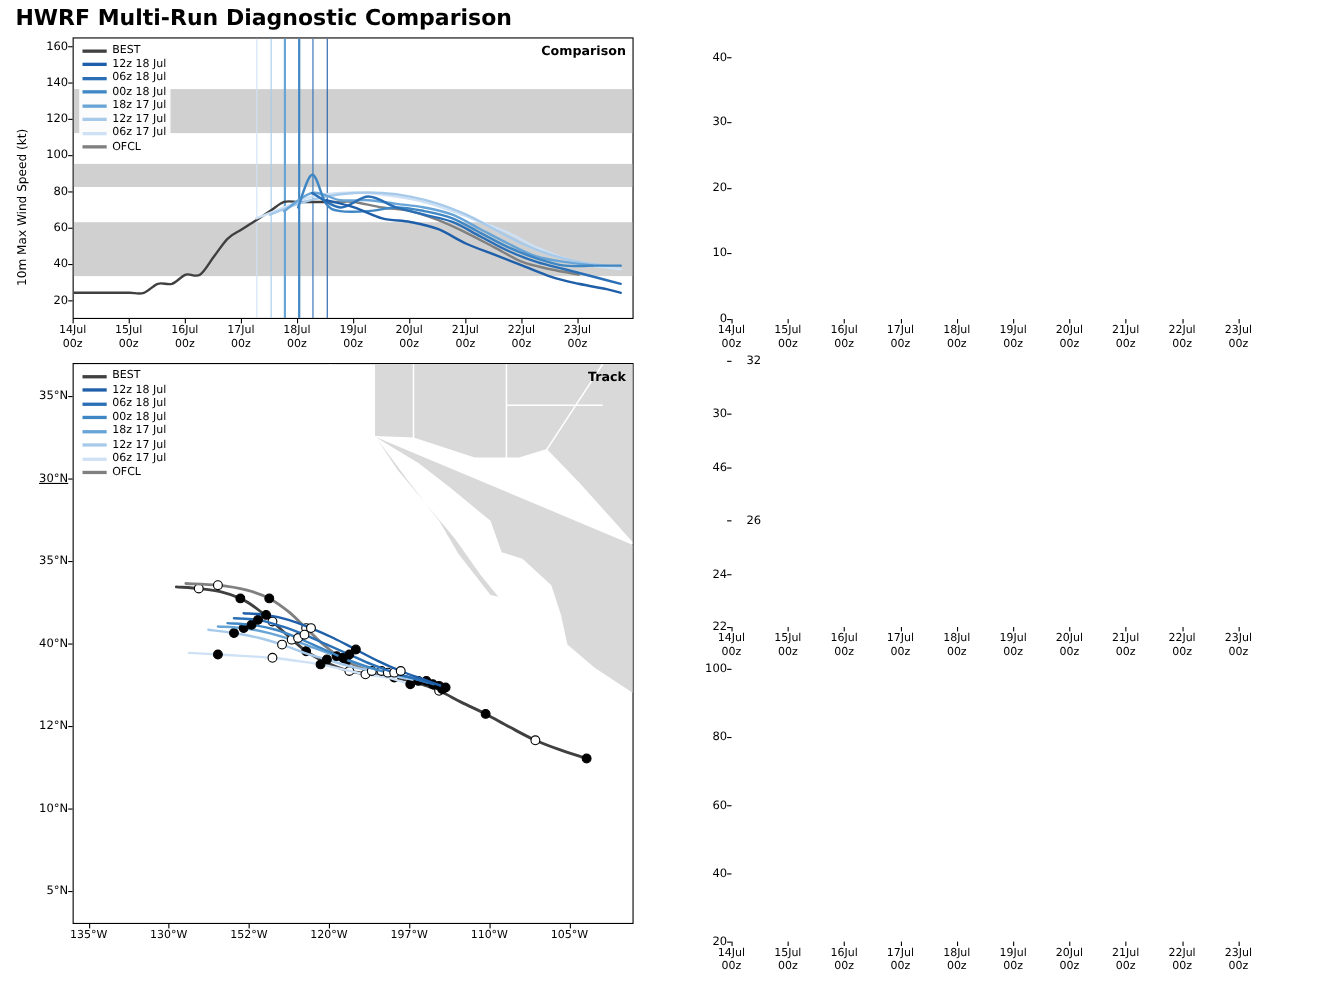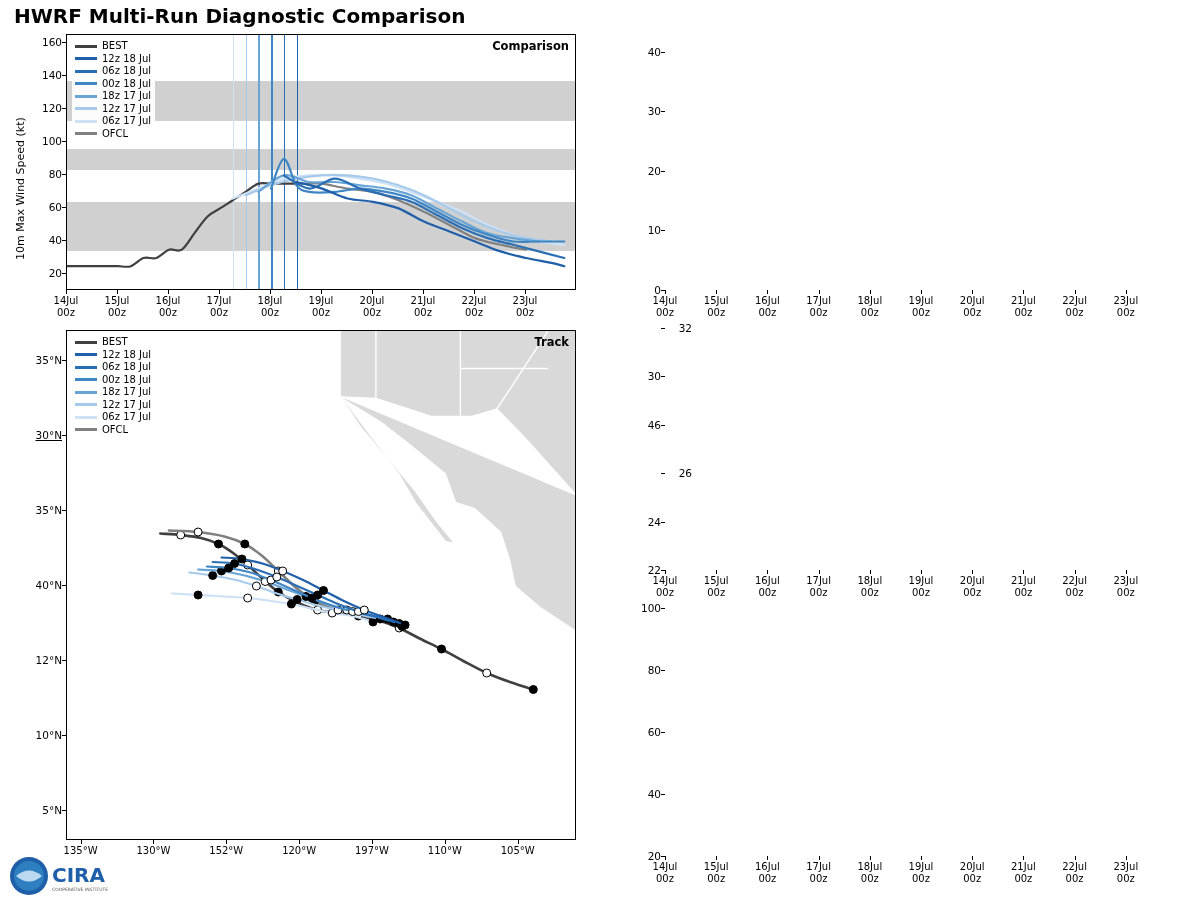--- a/index.html
+++ b/index.html
@@ -437,23 +437,14 @@
         <div class="xtick" style="left: 397.4px; top: 257px; width: 52px;"><span>21Jul</span><br><span>00z</span></div>
         <div class="tickmark" style="left: 423.4px; top: 252px; width: 1px; height: 4px;"></div>
         <div class="xtick" style="left: 448.6px; top: 257px; width: 52px;"><span>22Jul</span><br><span>00z</span></div>
         <div class="tickmark" style="left: 474.6px; top: 252px; width: 1px; height: 4px;"></div>
         <div class="xtick" style="left: 499.8px; top: 257px; width: 52px;"><span>23Jul</span><br><span>00z</span></div>
         <div class="tickmark" style="left: 525.8px; top: 252px; width: 1px; height: 4px;"></div>
       </div>
 
   </div>
 
-  <div class="logo">
-    <svg width="112" height="42" viewBox="0 0 112 42" xmlns="http://www.w3.org/2000/svg">
-      <circle cx="21" cy="21" r="19" fill="#1f5fa9"></circle>
-      <circle cx="21" cy="21" r="15" fill="#2d7fc0"></circle>
-      <path d="M8,21 Q21,10 34,21 Q21,32 8,21 Z" fill="#bcd8f0"></path>
-      <text x="44" y="27" font-family="DejaVu Sans, sans-serif" font-size="20" font-weight="bold" fill="#1f5fa9">CIRA</text>
-      <text x="44" y="36" font-family="DejaVu Sans, sans-serif" font-size="4.5" fill="#555">COOPERATIVE INSTITUTE</text>
-    </svg>
-  </div>
 
 </div>
 
 </body></html>

